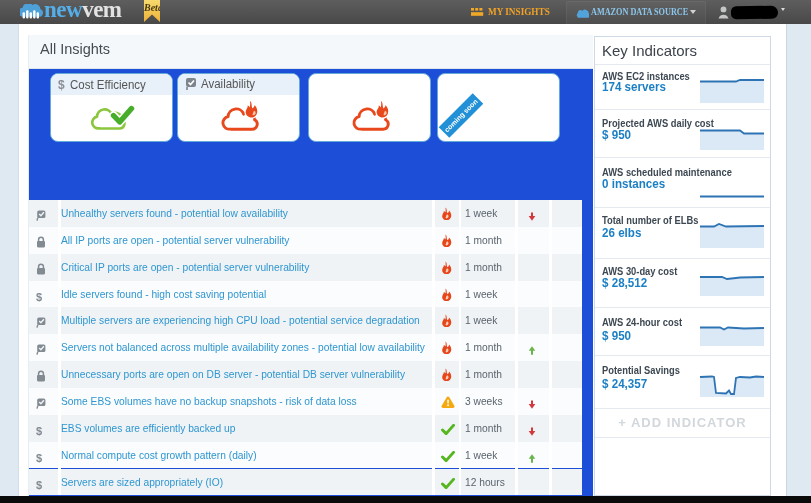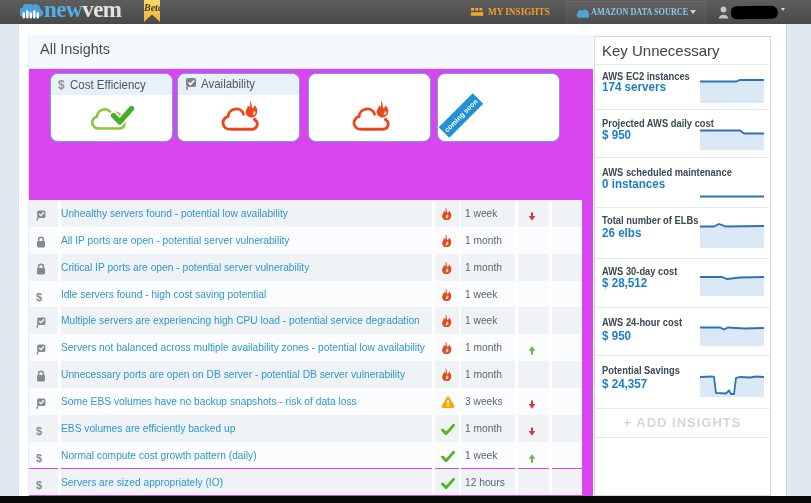--- a/index.html
+++ b/index.html
@@ -13,21 +13,21 @@
 #logo .v{color:#e3e3e3;}
 #beta{position:absolute;left:144px;top:0;width:16px;height:22px;background:linear-gradient(#f8da70,#edb136);clip-path:polygon(0 0,100% 0,100% 100%,50% 66%,0 100%);text-align:center;font-weight:bold;font-style:italic;font-size:10px;color:#453a16;line-height:15px;}
 .hitem{position:absolute;top:0;height:24px;line-height:24px;font-size:11px;font-weight:bold;}
 #myins{left:488px;color:#f2a226;font-size:10px;transform:scaleX(0.92);transform-origin:0 50%;}
 #amzn{left:591px;color:#8cc6ea;font-size:10px;transform:scaleX(0.82);transform-origin:0 50%;}
 #redact{position:absolute;left:731px;top:6px;width:47px;height:12.5px;background:#000;border-radius:6px 8px 7px 6px;transform:rotate(-0.8deg);}
 #ucaret{position:absolute;left:781px;top:8px;width:0;height:0;border-left:2.5px solid transparent;border-right:2.5px solid transparent;border-top:3.5px solid #d8dcdf;}
 
 #panel{position:absolute;left:18px;top:24px;width:769px;height:472px;background:#fff;border-left:1px solid #d3dee8;border-right:1px solid #c9d6e2;box-sizing:border-box;}
 
-#aibox{position:absolute;left:28px;top:35px;width:564px;height:461px;background:#d946ef;border-left:1px solid #e6edf3;}
+#aibox{position:absolute;left:28px;top:35px;width:564px;height:461px;background:#1d4ed8;border-left:1px solid #e6edf3;}
 #aihead{position:absolute;left:0;top:0;width:100%;height:33px;background:#f4f8fb;border-bottom:1px solid #dbe6ef;}
 #aihead span{position:absolute;left:11px;top:5.5px;font-size:14.5px;color:#454c52;}
 
 .card{position:absolute;top:38px;width:121px;height:67px;border:1px solid #64aad8;border-radius:8px;background:#fff;overflow:hidden;}
 .chead{position:absolute;left:0;top:0;width:100%;height:21px;background:#e8f1f9;font-size:12.5px;color:#555;line-height:21px;white-space:nowrap;}
 .chead span,.chead b{display:inline-block;transform:scaleX(0.92);transform-origin:0 50%;}
 .cbody{position:absolute;left:0;top:21px;width:100%;height:46px;text-align:center;}
 
 #thead{position:absolute;left:0;top:141px;width:553px;height:24px;background:#e9eef4;}
 #thead div{position:absolute;top:7px;font-size:9px;font-weight:bold;color:#7e8992;letter-spacing:0.3px;transform:scaleX(0.87);transform-origin:0 0;}
@@ -287,21 +287,21 @@
           <span class="tage">12 hours</span>
         </div>
 <div class="vsep" style="left:28.5px;width:3px"></div>
 <div class="vsep" style="left:403px;width:2.5px"></div>
 <div class="vsep" style="left:429.5px;width:2.5px"></div>
 <div class="vsep" style="left:486px;width:2.5px"></div>
 <div class="vsep" style="left:520px;width:2.5px"></div>
 </div>
   </div>
   <div id="sbox">
-    <h2>Key Unnecessary</h2>
+    <h2>Key Indicators</h2>
     <div id="sbody">
 <div class="ind-label" style="top:32.5px">AWS EC2 instances</div>
 <div class="ind-val" style="top:42.0px">174 servers</div>
 <svg class="spark" width="64" height="26" viewBox="0 0 64 26" style="top:39.5px">
           <polygon points="0,4.5 36,4.5 40,3 64,3 64,26 0,26" fill="#dbe9f7"></polygon>
           <polyline points="0,4.5 36,4.5 40,3 64,3" fill="none" stroke="#2e74b5" stroke-width="1.8"></polyline>
         </svg>
 <div class="ind-label" style="top:79.5px">Projected AWS daily cost</div>
 <div class="ind-val" style="top:89.5px">$ 950</div>
 <svg class="spark" width="64" height="26" viewBox="0 0 64 26" style="top:86.5px">
@@ -340,16 +340,16 @@
 <div class="sdiv" style="top:26.5px"></div>
 <div class="sdiv" style="top:72.0px"></div>
 <div class="sdiv" style="top:119.5px"></div>
 <div class="sdiv" style="top:170.0px"></div>
 <div class="sdiv" style="top:221.0px"></div>
 <div class="sdiv" style="top:269.5px"></div>
 <div class="sdiv" style="top:317.7px"></div>
 <div class="sdiv" style="top:371.0px"></div>
 <div class="sdiv" style="top:399.8px"></div>
 </div>
-    <div id="addind">+ ADD INSIGHTS</div>
+    <div id="addind">+ ADD INDICATOR</div>
   </div>
   <div id="botbar"></div>
 </div>
 
 </body></html>

